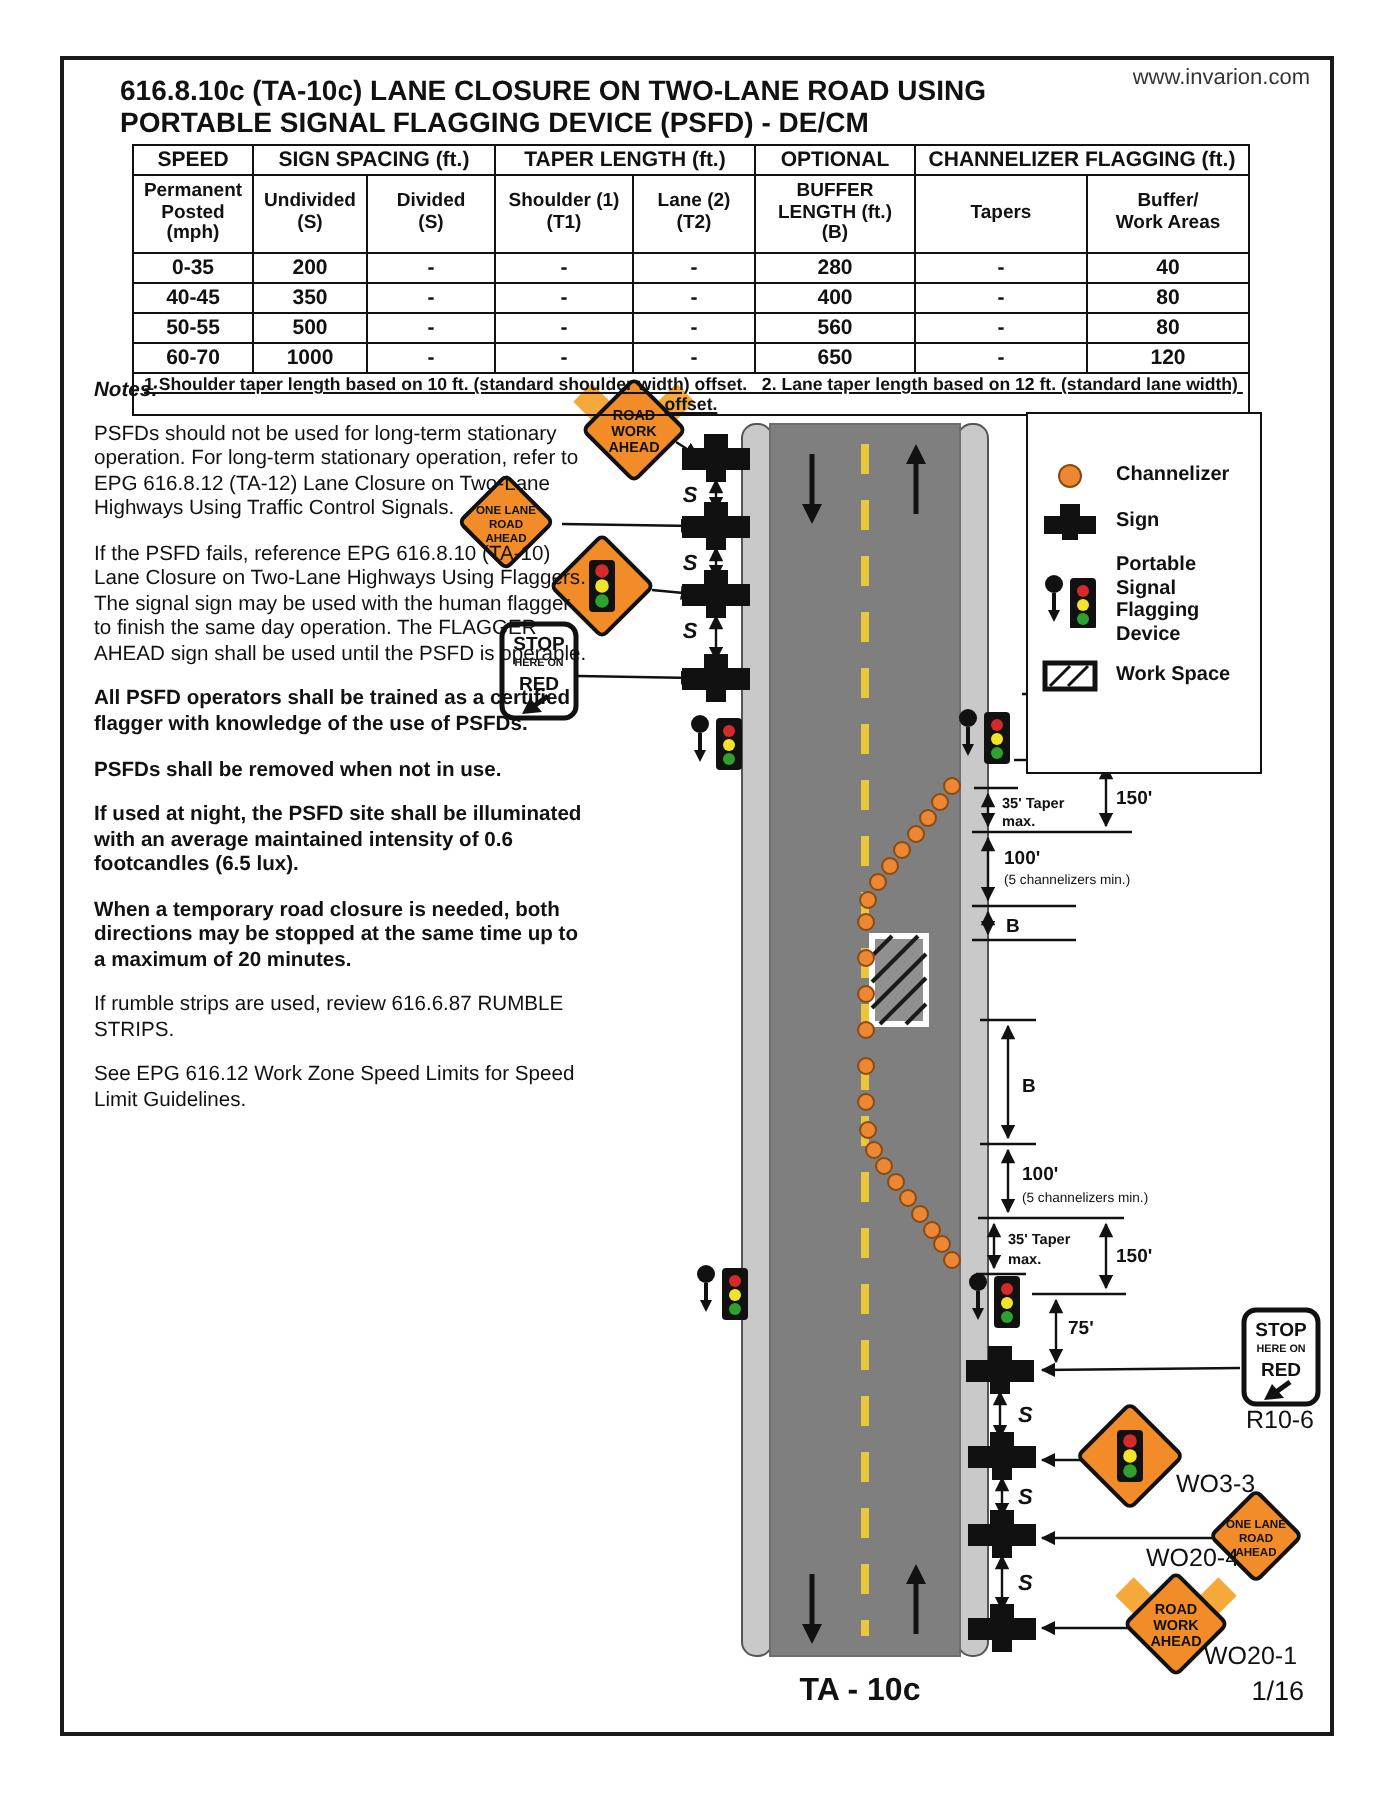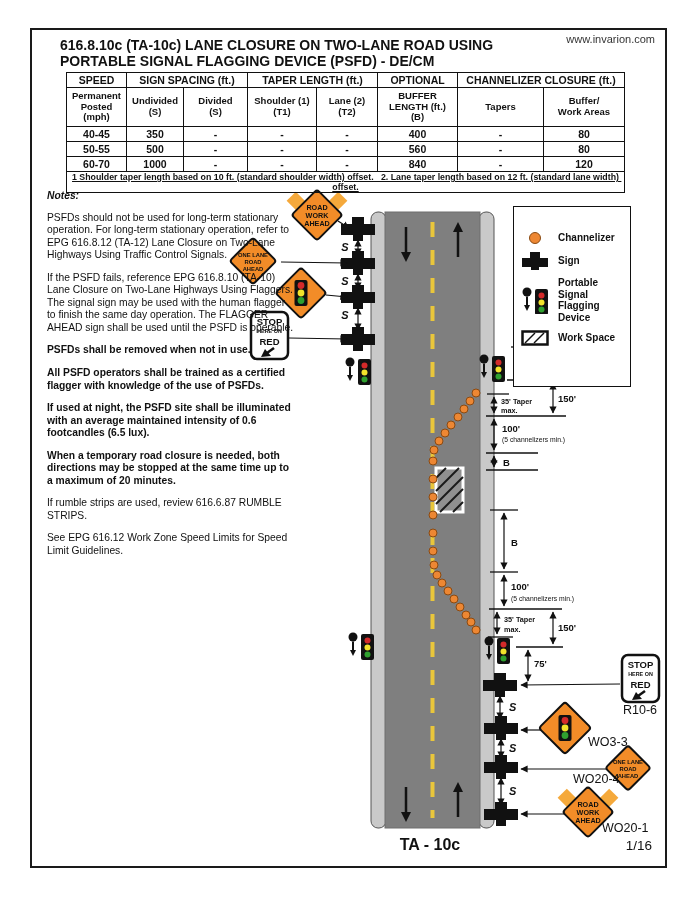--- a/index.html
+++ b/index.html
@@ -346,21 +346,21 @@
           <col style="width:80px">
           <col style="width:86px">
           <col style="width:81px">
       </colgroup>
       <tbody>
           <tr>
         <th class="grp">SPEED</th>
         <th class="grp" colspan="2">SIGN SPACING (ft.)</th>
         <th class="grp" colspan="2">TAPER LENGTH (ft.)</th>
         <th class="grp">OPTIONAL</th>
-        <th class="grp" colspan="2">CHANNELIZER CLOSURE (ft.)</th>
+        <th class="grp" colspan="2">CHANNELIZER FLAGGING (ft.)</th>
       </tr>
       <tr>
         <th class="sub">Permanent
 Posted
 (mph)</th>
         <th class="sub">Undivided
 (S)</th>
         <th class="sub">Divided
 (S)</th>
         <th class="sub">Shoulder (1)
@@ -368,20 +368,30 @@
         <th class="sub">Lane (2)
 (T2)</th>
         <th class="sub">BUFFER
 LENGTH (ft.)
 (B)</th>
         <th class="sub">Tapers</th>
         <th class="sub">Buffer/
 Work Areas</th>
       </tr>
       <tr>
+        <td class="val">0-35</td>
+        <td class="val">200</td>
+        <td class="val">-</td>
+        <td class="val">-</td>
+        <td class="val">-</td>
+        <td class="val">280</td>
+        <td class="val">-</td>
+        <td class="val">40</td>
+      </tr>
+      <tr>
         <td class="val">40-45</td>
         <td class="val">350</td>
         <td class="val">-</td>
         <td class="val">-</td>
         <td class="val">-</td>
         <td class="val">400</td>
         <td class="val">-</td>
         <td class="val">80</td>
       </tr>
       <tr>
@@ -393,37 +403,37 @@
         <td class="val">560</td>
         <td class="val">-</td>
         <td class="val">80</td>
       </tr>
       <tr>
         <td class="val">60-70</td>
         <td class="val">1000</td>
         <td class="val">-</td>
         <td class="val">-</td>
         <td class="val">-</td>
-        <td class="val">840</td>
+        <td class="val">650</td>
         <td class="val">-</td>
         <td class="val">120</td>
       </tr>
       <tr>
         <td class="foot" colspan="8">1 Shoulder taper length based on 10 ft. (standard shoulder width) offset.   2. Lane taper length based on 12 ft. (standard lane width) offset.</td>
       </tr>
     </tbody>
       </table>
   </div>
 
   <div class="notes">
     <p class="hd">Notes:</p>
     <p>PSFDs should not be used for long-term stationary operation.  For long-term stationary operation, refer to EPG 616.8.12 (TA-12) Lane Closure on Two-Lane Highways Using Traffic Control Signals.</p>
     <p>If the PSFD fails, reference EPG 616.8.10 (TA-10) Lane Closure on Two-Lane Highways Using Flaggers.  The signal sign may be used with the human flagger to finish the same day operation.  The FLAGGER AHEAD sign shall be used until the PSFD is operable.</p>
+    <p class="b">All PSFD operators shall be trained as a certified flagger with knowledge of the use of PSFDs.</p>
     <p class="b">PSFDs shall be removed when not in use.</p>
-    <p class="b">All PSFD operators shall be trained as a certified flagger with knowledge of the use of PSFDs.</p>
     <p class="b">If used at night, the PSFD site shall be illuminated with an average maintained intensity of 0.6 footcandles (6.5 lux).</p>
     <p class="b">When a temporary road closure is needed, both directions may be stopped at the same time up to a maximum of 20 minutes.</p>
     <p>If rumble strips are used, review 616.6.87 RUMBLE STRIPS.</p>
     <p>See EPG 616.12 Work Zone Speed Limits for Speed Limit Guidelines.</p>
   </div>
 
   <div class="legend">
     <div class="lrow">
       <span class="licon">
         <svg width="14" height="14">

